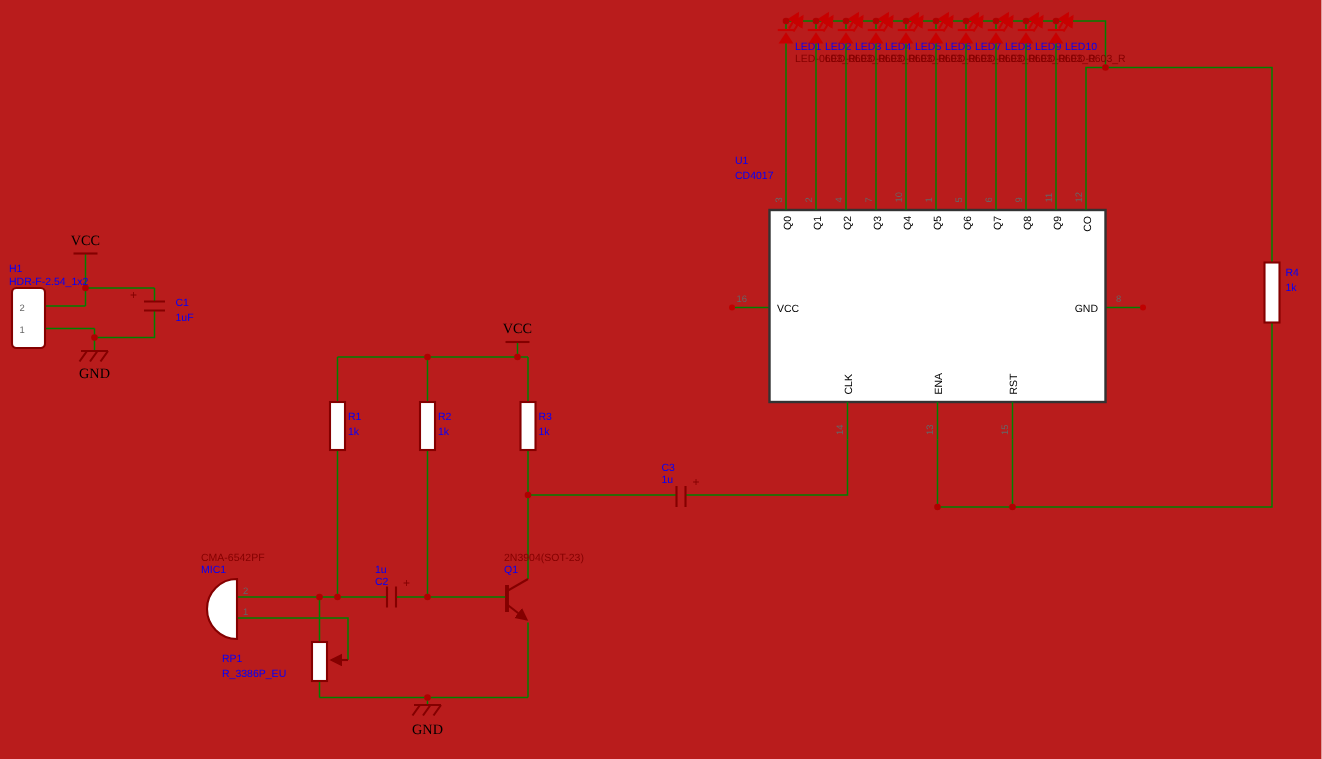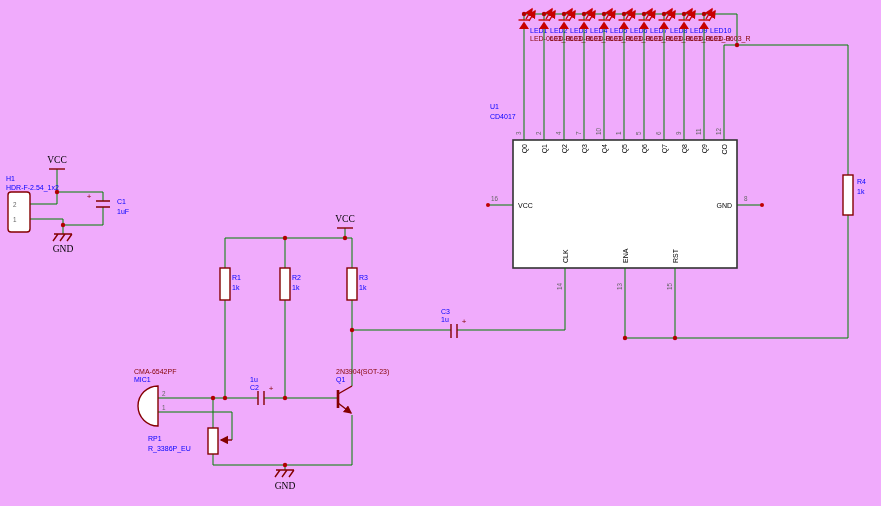--- a/index.html
+++ b/index.html
@@ -1,16 +1,16 @@
 <!DOCTYPE html>
 <html><head>
 <meta charset="utf-8">
 <style>
   html,body{margin:0;padding:0;background:#fff;}
-  .canvas{position:relative;width:881px;height:506px;background:#f0abfc;overflow:hidden;}
+  .canvas{position:relative;width:881px;height:506px;background:#b91c1c;overflow:hidden;}
   svg{display:block;}
   text{font-family:"Liberation Sans",sans-serif;}
   .wire{stroke:#008000;stroke-width:1;fill:none;}
   .sym{stroke:#840000;stroke-width:1.4;fill:none;}
   .symf{stroke:#840000;stroke-width:1.4;fill:#ffffff;}
   .symbar{stroke:#840000;stroke-width:2.6;fill:none;}
   .ledstroke{stroke:#c80000;stroke-width:1.4;fill:none;}
   .ledfill{fill:#c80000;stroke:none;}
   .junction{fill:#b00000;stroke:none;}
   .pin-end{fill:#c00000;stroke:none;}

